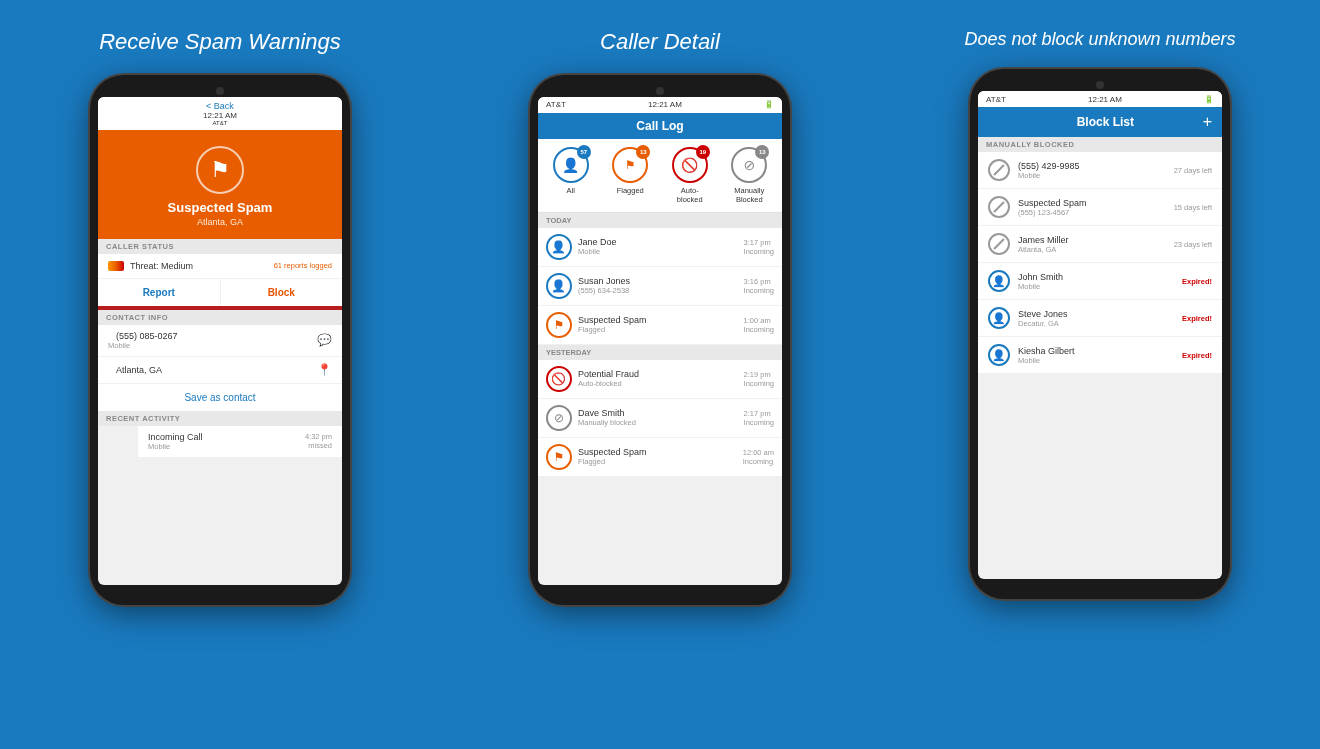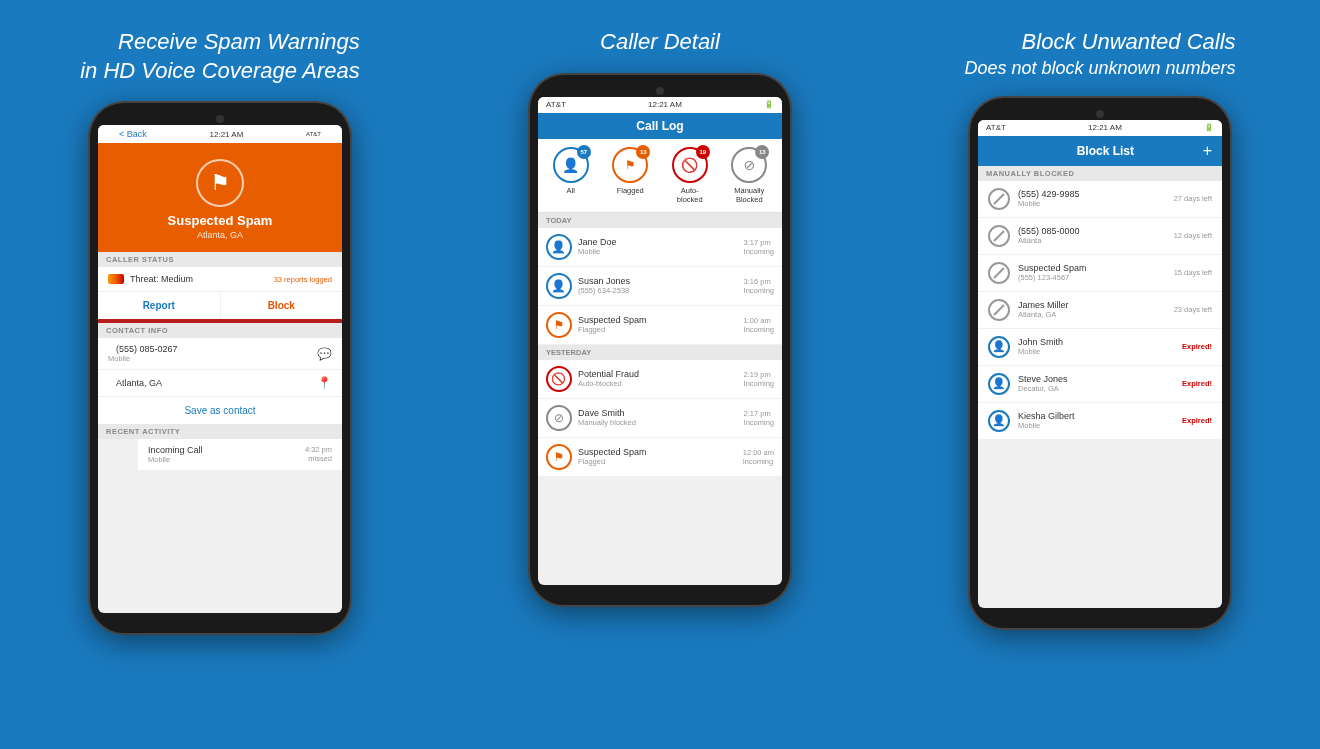--- a/index.html
+++ b/index.html
@@ -18,21 +18,21 @@
       flex-direction: column;
       align-items: center;
       padding: 28px 20px 20px;
       position: relative;
     }
 
     .panel-title {
       color: #fff;
       font-size: 22px;
       font-style: italic;
-      text-align: right;
+      text-align: left;
       margin-bottom: 18px;
       line-height: 1.3;
       font-weight: 400;
     }
 
     .panel-title span {
       display: block;
     }
 
     
@@ -76,27 +76,28 @@
       align-items: center;
       padding: 2px 8px;
       font-size: 8px;
       color: #333;
       height: 16px;
       flex-shrink: 0;
     }
 
     .screen1-nav {
       background: #fff;
-      padding: 4px 21px;
+      padding: 4px 8px;
       display: flex;
       align-items: center;
       width: 100%;
       font-size: 9px;
       color: #1a7abf;
       margin-bottom: 0;
+      flex-direction: column;
     }
 
     .screen1-header-body {
       background: #e85d00;
       display: flex;
       flex-direction: column;
       align-items: center;
       padding: 16px 10px 12px;
     }
 
@@ -398,21 +399,20 @@
     }
 
     .person-avatar-icon { font-size: 11px; color: #1a7abf; }
   </style>
 </head>
 <body>
 
 <div class="panel">
   <div class="panel-title">
     <span>Receive Spam Warnings</span>
-    <span>in HD Voice Coverage Areas</span>
   </div>
 
   <div class="phone-frame">
     <div class="phone-camera"></div>
     <div class="phone-screen">
 
       <div class="screen1-nav" style="background: rgb(255, 255, 255);">
         <span>&lt; Back</span>
         <div style="flex:1; text-align:center; font-size:8px; color:#333;">12:21 AM</div>
         <span style="font-size:6px; color:#333;">AT&amp;T</span>
@@ -425,21 +425,21 @@
         <div class="spam-title">Suspected Spam</div>
         <div class="spam-subtitle">Atlanta, GA</div>
       </div>
 
       <div class="screen-section-header">CALLER STATUS</div>
       <div class="screen-row">
         <div class="screen-row-left">
           <div class="threat-icon"></div>
           <span class="screen-row-label">Threat: Medium</span>
         </div>
-        <span class="screen-row-right">33 reports logged</span>
+        <span class="screen-row-right">61 reports logged</span>
       </div>
       <div class="action-row">
         <div class="action-btn report">Report</div>
         <div class="action-btn block">Block</div>
       </div>
 
       <div class="screen-section-header">CONTACT INFO</div>
       <div class="info-row">
         <div class="info-row-content">
           <div class="info-row-label">(555) 085-0267</div>
@@ -610,21 +610,20 @@
           <span class="call-time-line">Incoming</span>
         </div>
       </div>
 
     </div>
   </div>
 </div>
 
 <div class="panel">
   <div class="panel-title">
-    <span>Block Unwanted Calls</span>
     <span style="font-style: italic; font-size: 18px;">Does not block unknown numbers</span>
   </div>
 
   <div class="phone-frame">
     <div class="phone-camera"></div>
     <div class="phone-screen">
 
       <div class="status-bar">
         <span>AT&amp;T</span>
         <span>12:21 AM</span>
@@ -643,47 +642,37 @@
         <div class="block-icon">
           <div class="block-icon-inner"></div>
         </div>
         <div class="block-info">
           <div class="block-name">(555) 429-9985</div>
           <div class="block-sub">Mobile</div>
         </div>
         <div class="block-days">27 days left</div>
       </div>
 
+
       <div class="block-item">
         <div class="block-icon">
           <div class="block-icon-inner"></div>
         </div>
         <div class="block-info">
-          <div class="block-name">(555) 085-0000</div>
-          <div class="block-sub">Atlanta</div>
-        </div>
-        <div class="block-days">12 days left</div>
+          <div class="block-name">Suspected Spam</div>
+          <div class="block-sub">(555) 123-4567</div>
+        </div>
+        <div class="block-days">15 days left</div>
       </div>
 
       <div class="block-item">
         <div class="block-icon">
           <div class="block-icon-inner"></div>
         </div>
         <div class="block-info">
-          <div class="block-name">Suspected Spam</div>
-          <div class="block-sub">(555) 123-4567</div>
-        </div>
-        <div class="block-days">15 days left</div>
-      </div>
-
-      <div class="block-item">
-        <div class="block-icon">
-          <div class="block-icon-inner"></div>
-        </div>
-        <div class="block-info">
           <div class="block-name">James Miller</div>
           <div class="block-sub">Atlanta, GA</div>
         </div>
         <div class="block-days">23 days left</div>
       </div>
 
 
       <div class="block-item">
         <div class="person-avatar">
           <span class="person-avatar-icon">👤</span>

